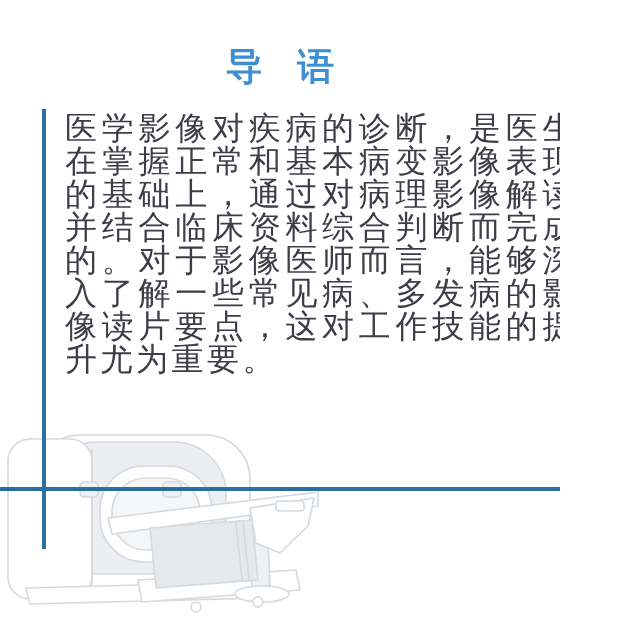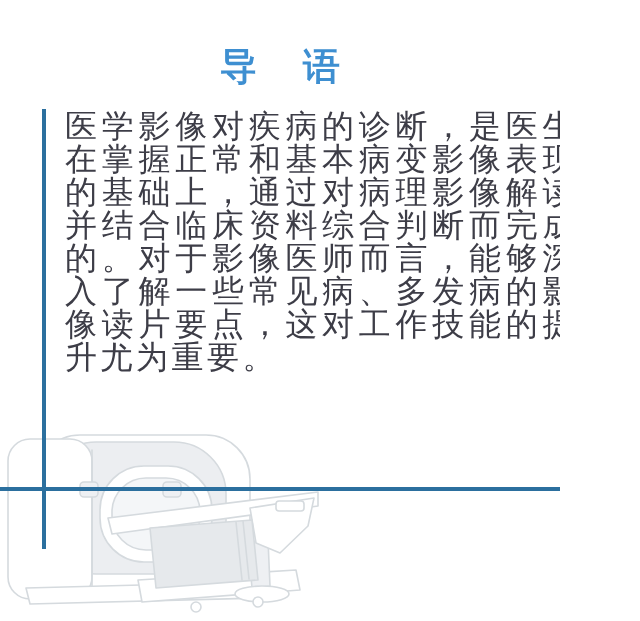--- a/index.html
+++ b/index.html
@@ -2,21 +2,21 @@
 <html><head>
 <meta charset="utf-8">
 <style>
   html, body { margin: 0; padding: 0; background: #ffffff; }
   .canvas {
     position: relative;
     width: 560px;
     height: 621px;
     background: #ffffff;
     overflow: hidden;
-    font-family: Liberation Mono, monospace;
+    font-family: Liberation Sans, sans-serif;
   }
   .scanner-sketch {
     position: absolute;
     left: 0;
     top: 426px;
     width: 332px;
     height: 195px;
   }
   .page-title {
     position: absolute;

